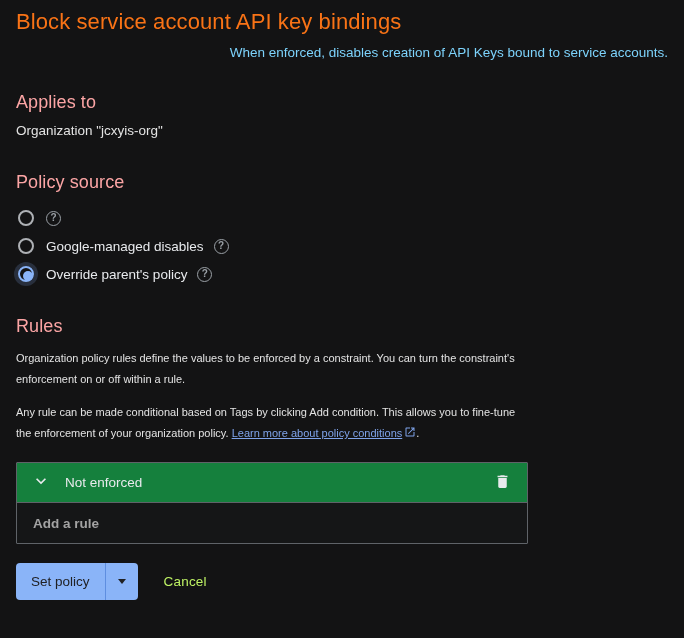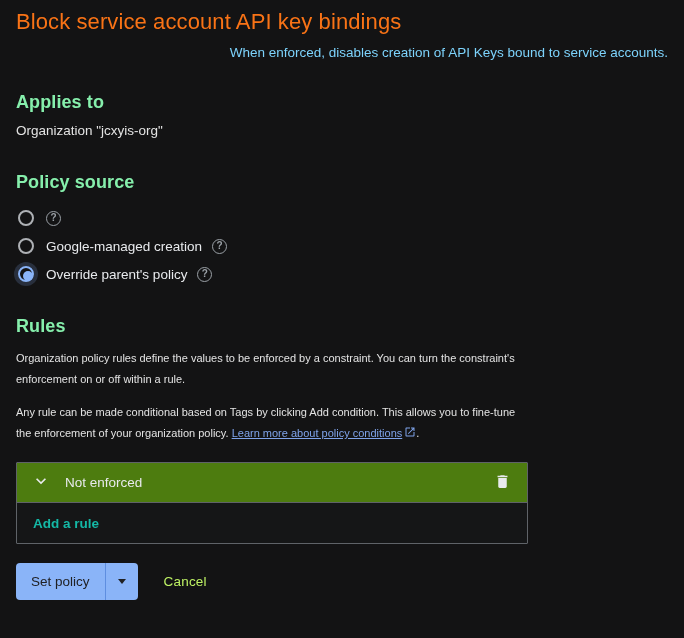--- a/index.html
+++ b/index.html
@@ -21,22 +21,22 @@
   }
   .page-subtitle {
     font-size: 13.5px;
     line-height: 18px;
     color: #7dd3fc;
     margin-bottom: 28px;
     text-align: right;
   }
   .section-heading {
     font-size: 18px;
-    font-weight: 700;
-    color: #86efac;
+    font-weight: 400;
+    color: #fca5a5;
     line-height: 24px;
     letter-spacing: 0.1px;
   }
   .applies-heading { margin-bottom: 8px; }
   .applies-value {
     font-size: 13.5px;
     line-height: 18px;
     margin-bottom: 30px;
   }
   .policy-source-heading { margin-bottom: 10px; }
@@ -107,21 +107,21 @@
     margin-left: 2px;
   }
   .rule-card {
     width: 512px;
     border: 1px solid #5f6368;
     border-radius: 1px;
     margin-bottom: 19px;
   }
   .rule-header {
     height: 40px;
-    background: #4d7c0f;
+    background: #15803d;
     display: flex;
     align-items: center;
     padding: 0 12px;
     border-bottom: 1px solid #5f6368;
   }
   .chevron-btn {
     width: 24px; height: 24px;
     display: flex; align-items: center; justify-content: center;
     cursor: pointer;
     background: none; border: none; padding: 0;
@@ -141,21 +141,21 @@
   .add-rule-row {
     height: 40px;
     background: #151617;
     display: flex;
     align-items: center;
     padding: 0 16px;
   }
   .add-rule-link {
     font-size: 13.5px;
     font-weight: 700;
-    color: #14b8a6;
+    color: #a3a3a3;
     text-decoration: none;
     cursor: pointer;
   }
   .footer-actions {
     display: flex;
     align-items: center;
   }
   .split-button {
     display: inline-flex;
     align-items: stretch;
@@ -216,21 +216,21 @@
 
 <h2 class="section-heading policy-source-heading">Policy source</h2>
 
 <div class="radio-group">
   <div class="radio-row">
     <span class="radio-circle"></span>
     <span class="help-icon">?</span>
   </div>
   <div class="radio-row">
     <span class="radio-circle"></span>
-    <span class="radio-label">Google-managed creation</span>
+    <span class="radio-label">Google-managed disables</span>
     <span class="help-icon">?</span>
   </div>
   <div class="radio-row selected">
     <span class="radio-circle"></span>
     <span class="radio-label">Override parent's policy</span>
     <span class="help-icon">?</span>
   </div>
 </div>
 
 <h2 class="section-heading rules-heading">Rules</h2>

